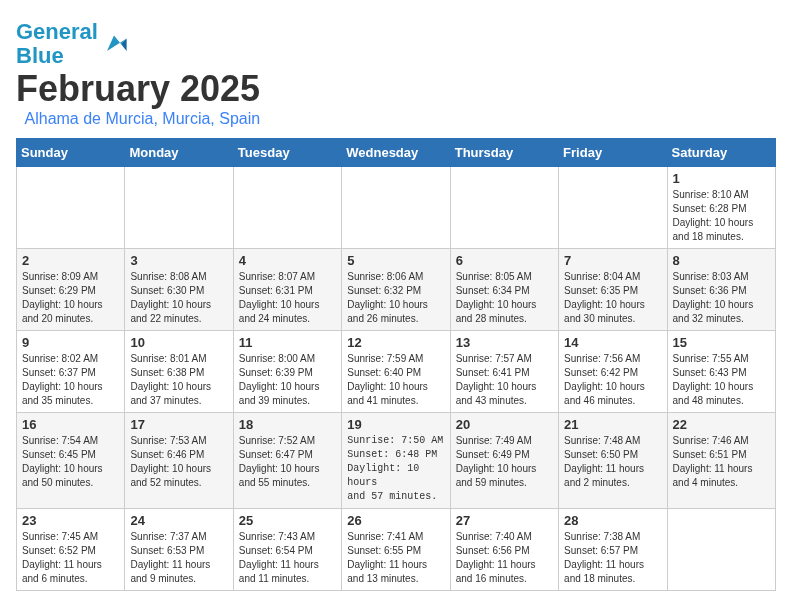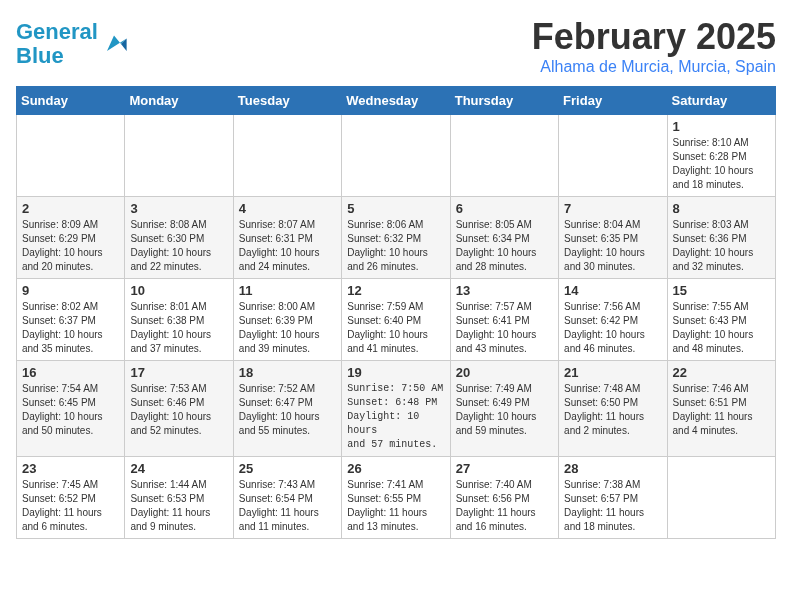--- a/index.html
+++ b/index.html
@@ -8,20 +8,21 @@
       background: #fff;
       width: 792px;
       min-height: 612px;
       padding: 16px;
     }
     .header-area {
       display: flex;
       justify-content: space-between;
       align-items: flex-start;
       margin-bottom: 10px;
+      flex-direction: column;
     }
     .logo {
       display: flex;
       align-items: center;
       margin-top: 4px;
     }
     .logo-text {
       font-size: 22px;
       font-weight: bold;
       color: #333;
@@ -297,21 +298,21 @@
       <tr>
         <td>
           <div class="day-num">23</div>
           <div class="day-info" style="white-space: pre-line;">Sunrise: 7:45 AM
 Sunset: 6:52 PM
 Daylight: 11 hours
 and 6 minutes.</div>
         </td>
         <td>
           <div class="day-num">24</div>
-          <div class="day-info" style="white-space: pre-line;">Sunrise: 1:44 AM
+          <div class="day-info" style="white-space: pre-line;">Sunrise: 7:37 AM
 Sunset: 6:53 PM
 Daylight: 11 hours
 and 9 minutes.</div>
         </td>
         <td>
           <div class="day-num">25</div>
           <div class="day-info" style="white-space: pre-line;">Sunrise: 7:43 AM
 Sunset: 6:54 PM
 Daylight: 11 hours
 and 11 minutes.</div>

